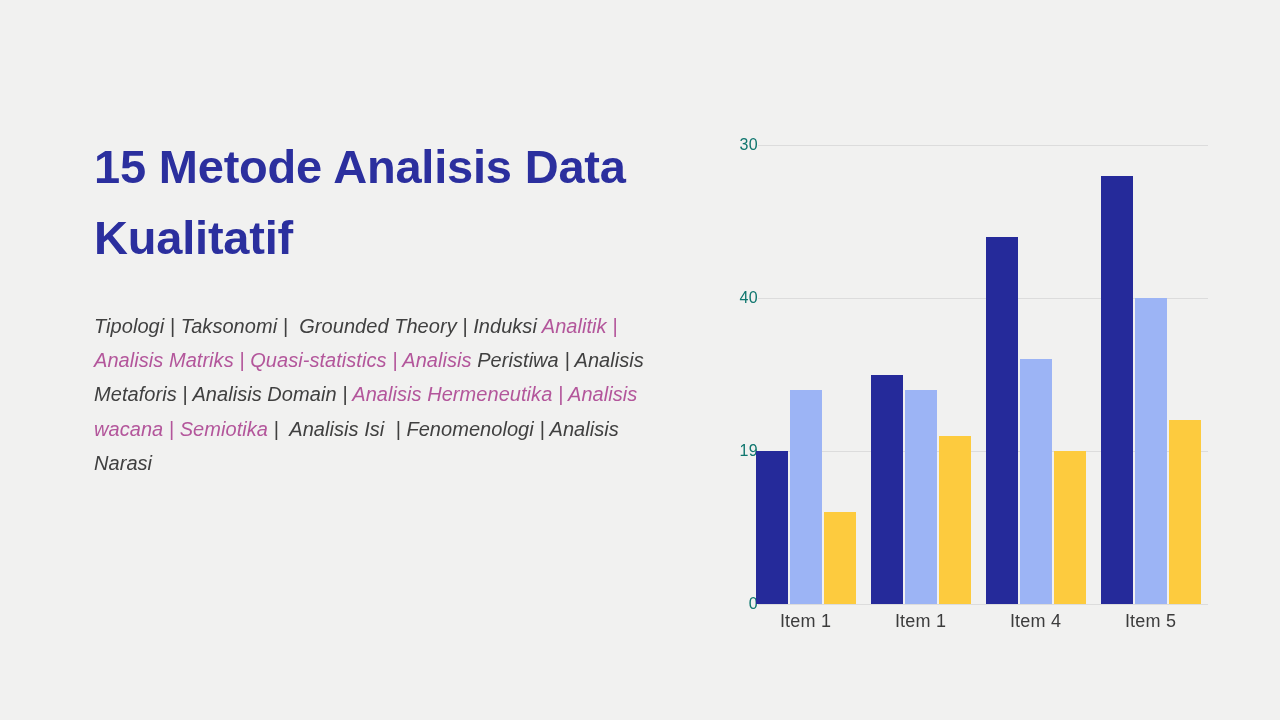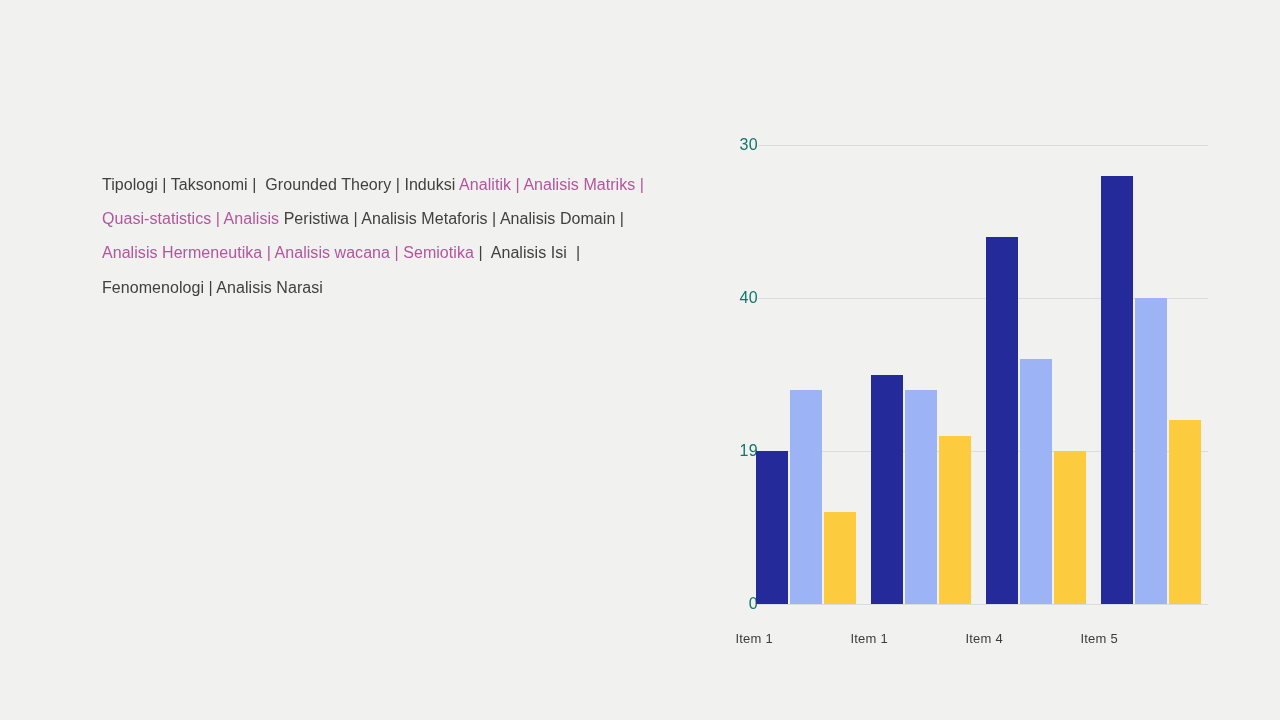--- a/index.html
+++ b/index.html
@@ -32,28 +32,29 @@
     color: #2b2f9e;
     font-size: 47px;
     font-weight: bold;
     line-height: 1.50;
     letter-spacing: -0.2px;
     margin: 0;
     max-width: 600px;
   }
 
   #methods-list {
-    margin: 8px;
+    margin: 0;
     padding: 0;
     margin-top: 36px;
-    font-size: 16px;
+    font-size: 20px;
     line-height: 34.2px;
     color: #404040;
     letter-spacing: 0.05px;
     max-width: 560px;
+    font-style: italic;
   }
   #methods-list .seg {
     white-space: pre-wrap;
   }
   #methods-list .seg.accent {
     color: #b3569b;
   }
 
   
   #chart-panel {
@@ -113,33 +114,34 @@
     justify-content: flex-start;
     gap: 2px;
   }
   .bar {
     width: 32px;
     display: block;
   }
 
   .xtick-label {
     position: absolute;
-    top: 511px;
-    text-align: left;
-    font-size: 13px;
+    top: 491px;
+    text-align: center;
+    font-size: 18px;
     color: #3c3c3c;
     letter-spacing: 0.2px;
   }
 </style>
 </head>
 <body>
 
 <div id="slide-root">
 
   <div id="left-panel">
+    <h1 id="slide-title">15 Metode Analisis Data Kualitatif</h1>
     <p id="methods-list"><span class="seg">Tipologi | Taksonomi |  Grounded Theory | Induksi </span><span class="seg accent">Analitik | Analisis Matriks | Quasi-statistics | Analisis </span><span class="seg">Peristiwa | Analisis Metaforis | Analisis Domain | </span><span class="seg accent">Analisis Hermeneutika | Analisis wacana | Semiotika </span><span class="seg">|  Analisis Isi  | Fenomenologi | Analisis Narasi</span></p>
   </div>
 
   <div id="chart-panel">
     <div id="plot-wrap">
       <div id="grid-layer">
           <div class="gridline" style="top: 484px; background: rgb(220, 220, 220);"></div>
           <div class="gridline" style="top: 331px; background: rgb(220, 220, 220);"></div>
           <div class="gridline" style="top: 178px; background: rgb(220, 220, 220);"></div>
           <div class="gridline" style="top: 25px; background: rgb(220, 220, 220);"></div>

